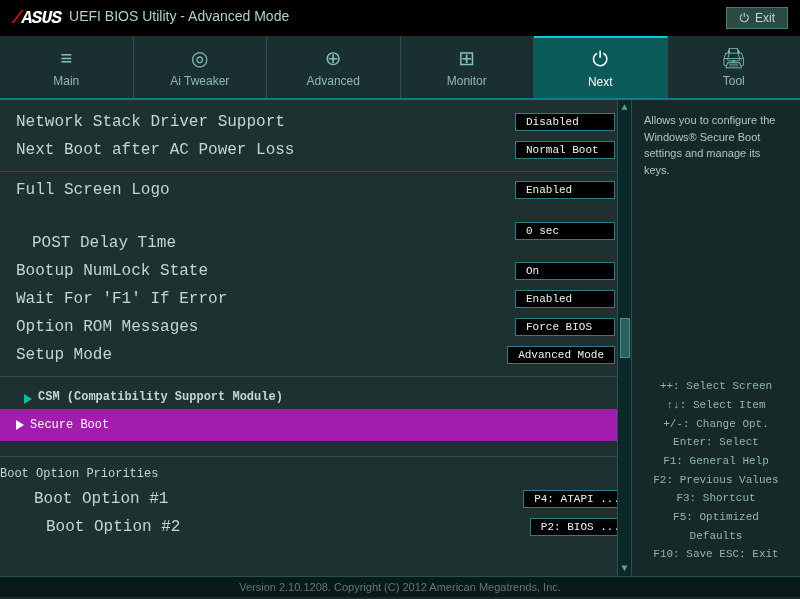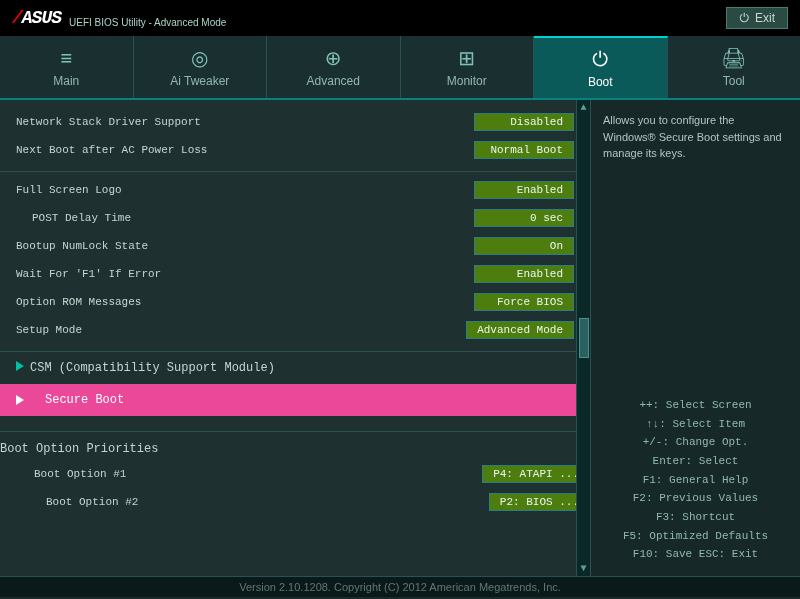--- a/index.html
+++ b/index.html
@@ -17,34 +17,34 @@
     .header {
       background: #000;
       height: 36px;
       display: flex;
       align-items: center;
       justify-content: space-between;
       padding: 0 12px;
     }
     .header-logo {
       display: flex;
-      align-items: flex-end;
+      align-items: flex-start;
       gap: 8px;
     }
     .asus-logo {
       color: #fff;
       font-size: 18px;
       font-weight: bold;
       font-style: italic;
       letter-spacing: -1px;
     }
     .asus-logo span { color: #e00; }
     .header-title {
       color: #aad4cc;
-      font-size: 10px;
+      font-size: 14px;
       font-family: Arial, sans-serif;
     }
     .exit-btn {
       background: #2a4a44;
       border: 1px solid #4a7a70;
       color: #c8d8d0;
       padding: 3px 12px;
       cursor: pointer;
       font-size: 12px;
       display: flex;
@@ -101,69 +101,70 @@
 
     .settings-row {
       display: flex;
       align-items: center;
       justify-content: space-between;
       padding: 5px 16px;
       min-height: 28px;
     }
     .settings-label {
       color: #c0d8d0;
-      font-size: 11px;
+      font-size: 16px;
       font-family: 'Courier New', monospace;
     }
-    .settings-label.indented { margin-left: 16px; }
+    .settings-label.indented { margin-left: 16px; margin-top: 25px; }
     .settings-value {
-      background: #4d7c0f;
+      background: #000000;
       border: 1px solid #2a8080;
       color: #e8f8f0;
       font-size: 11px;
       font-family: 'Courier New', monospace;
       padding: 2px 10px;
       min-width: 100px;
-      text-align: right;
+      text-align: left;
     }
 
     .section-divider {
       height: 8px;
       border-bottom: 1px solid #2a5050;
       margin-bottom: 4px;
     }
 
     
     .csm-row {
       display: flex;
-      align-items: flex-start;
-      padding: 5px 16px;
+      align-items: flex-end;
+      padding: 5px 24px;
       min-height: 28px;
       gap: 6px;
+      font-weight: bold;
     }
     .csm-row .arrow {
       width: 0;
       height: 0;
       border-top: 5px solid transparent;
       border-bottom: 5px solid transparent;
       border-left: 8px solid #00c0a0;
     }
     .csm-row .label {
       color: #c0d8d0;
       font-size: 12px;
     }
 
     
     .secure-boot-row {
       display: flex;
       align-items: center;
       padding: 5px 16px;
       min-height: 32px;
-      background: #ec4899;
-      gap: 21px;
+      background: #a21caf;
+      gap: 6px;
       cursor: pointer;
     }
     .secure-boot-row .arrow {
       width: 0;
       height: 0;
       border-top: 5px solid transparent;
       border-bottom: 5px solid transparent;
       border-left: 8px solid #fff;
     }
     .secure-boot-row .label {
@@ -205,21 +206,21 @@
       padding: 6px 0;
     }
     .boot-section-title {
       color: #c0d8d0;
       font-size: 12px;
       margin-bottom: 4px;
     }
 
     
     .right-panel {
-      width: 210px;
+      width: 169px;
       background: #162828;
       padding: 12px;
       border-left: 1px solid #2a5050;
       display: flex;
       flex-direction: column;
       justify-content: space-between;
     }
     .right-description {
       color: #b0c8c0;
       font-size: 11px;
@@ -277,21 +278,21 @@
   <div class="nav-tab">
     <span class="tab-icon">⊕</span>
     <span>Advanced</span>
   </div>
   <div class="nav-tab">
     <span class="tab-icon">⊞</span>
     <span>Monitor</span>
   </div>
   <div class="nav-tab active">
     <span class="tab-icon">⏻</span>
-    <span>Boot</span>
+    <span>Next</span>
   </div>
   <div class="nav-tab">
     <span class="tab-icon">🖨</span>
     <span>Tool</span>
   </div>
 </div>
 
 <div class="main-content">
 
   <div class="left-panel">

